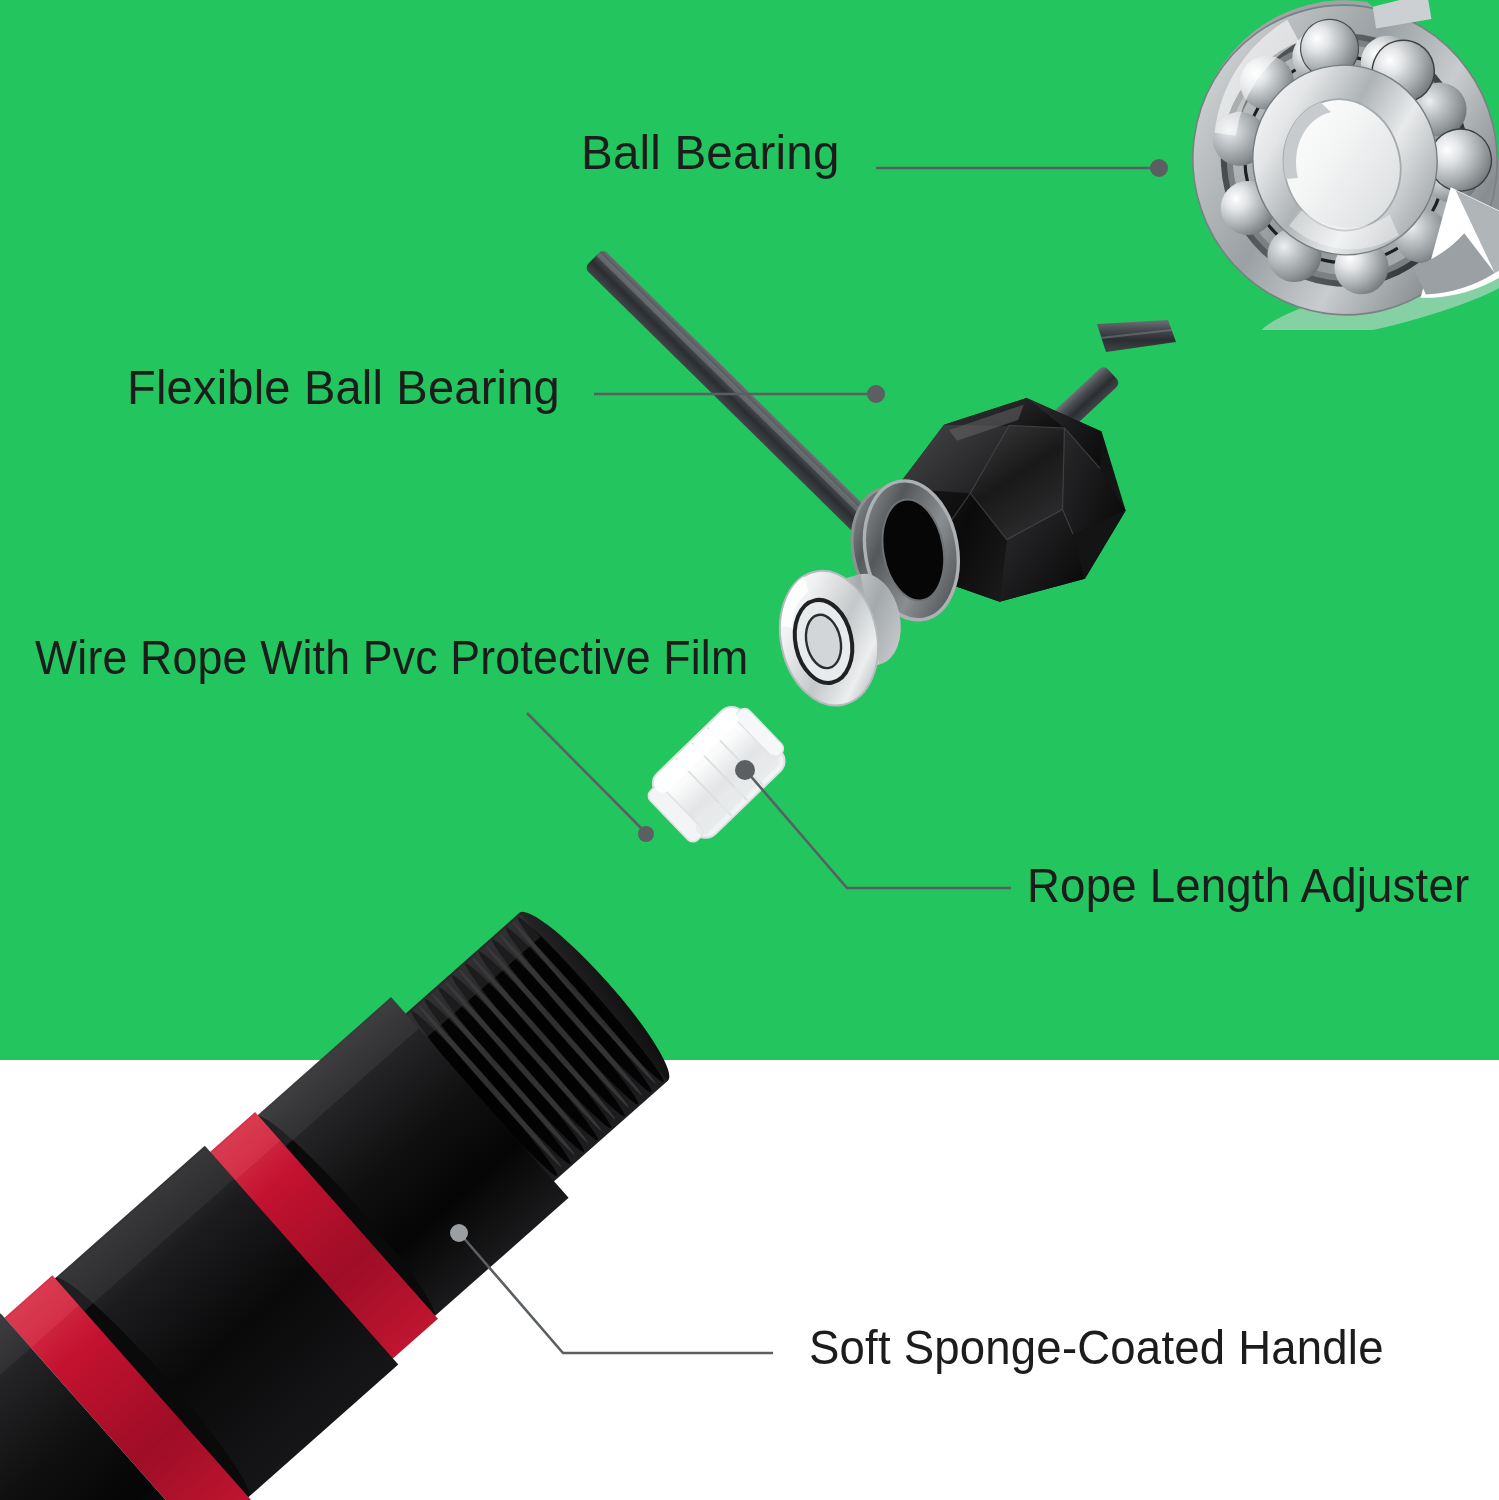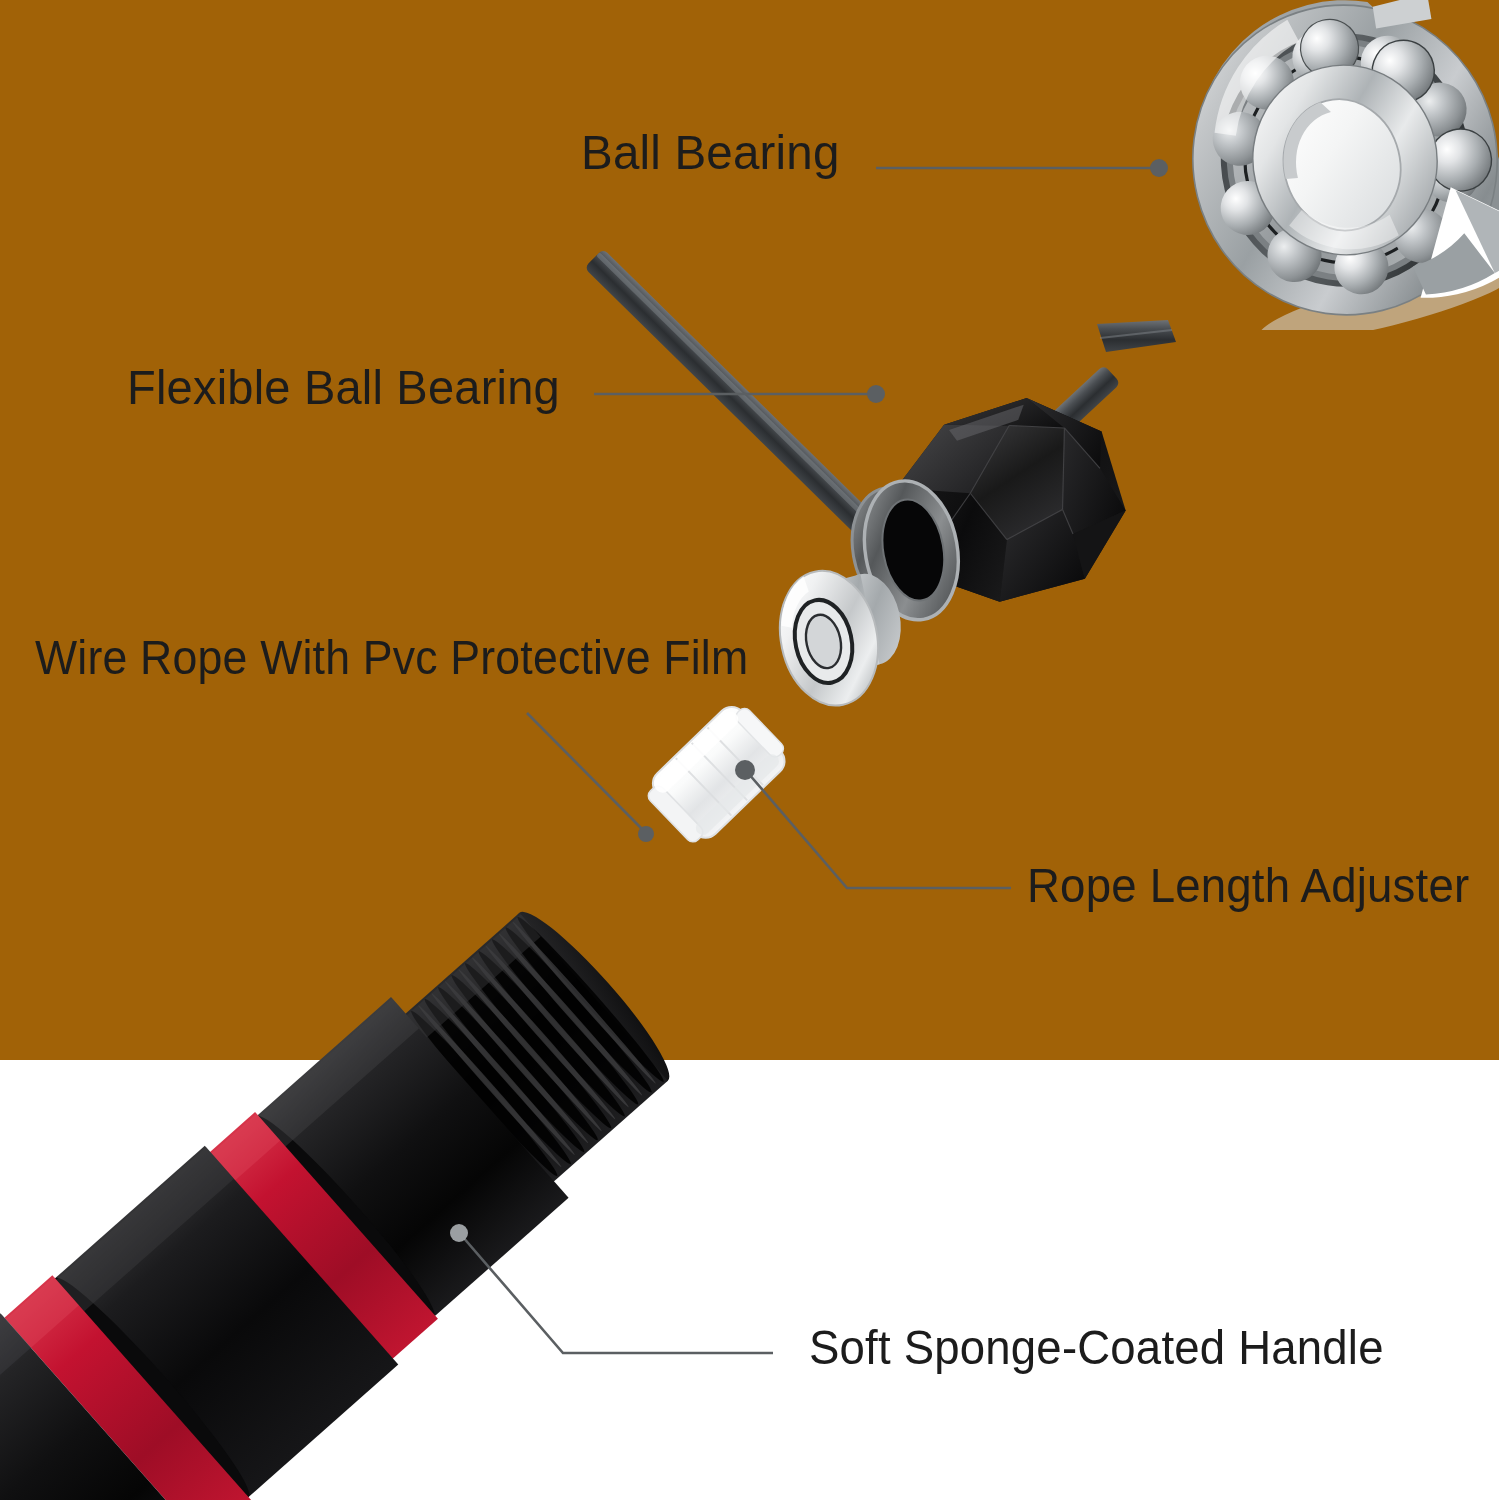--- a/index.html
+++ b/index.html
@@ -1,21 +1,21 @@
 <!DOCTYPE html>
 <html><head>
 <meta charset="utf-8">
 <title>Jump Rope Exploded Product Diagram</title>
 <style>
   html,body{margin:0;padding:0;background:#ffffff;}
   body{
     font-family:"Liberation Sans", sans-serif;
     width:1499px;height:1500px;overflow:hidden;
   }
-  #stage{position:relative;width:1499px;height:1060px;background:#a16207;}
+  #stage{position:relative;width:1499px;height:1060px;background:#22c55e;}
 
   
   .label{
     position:absolute;
     font-family:"Liberation Sans", sans-serif;
     font-weight:300;
     color:#1c1c1c;
     white-space:nowrap;
     letter-spacing:.2px;
     line-height:1;

